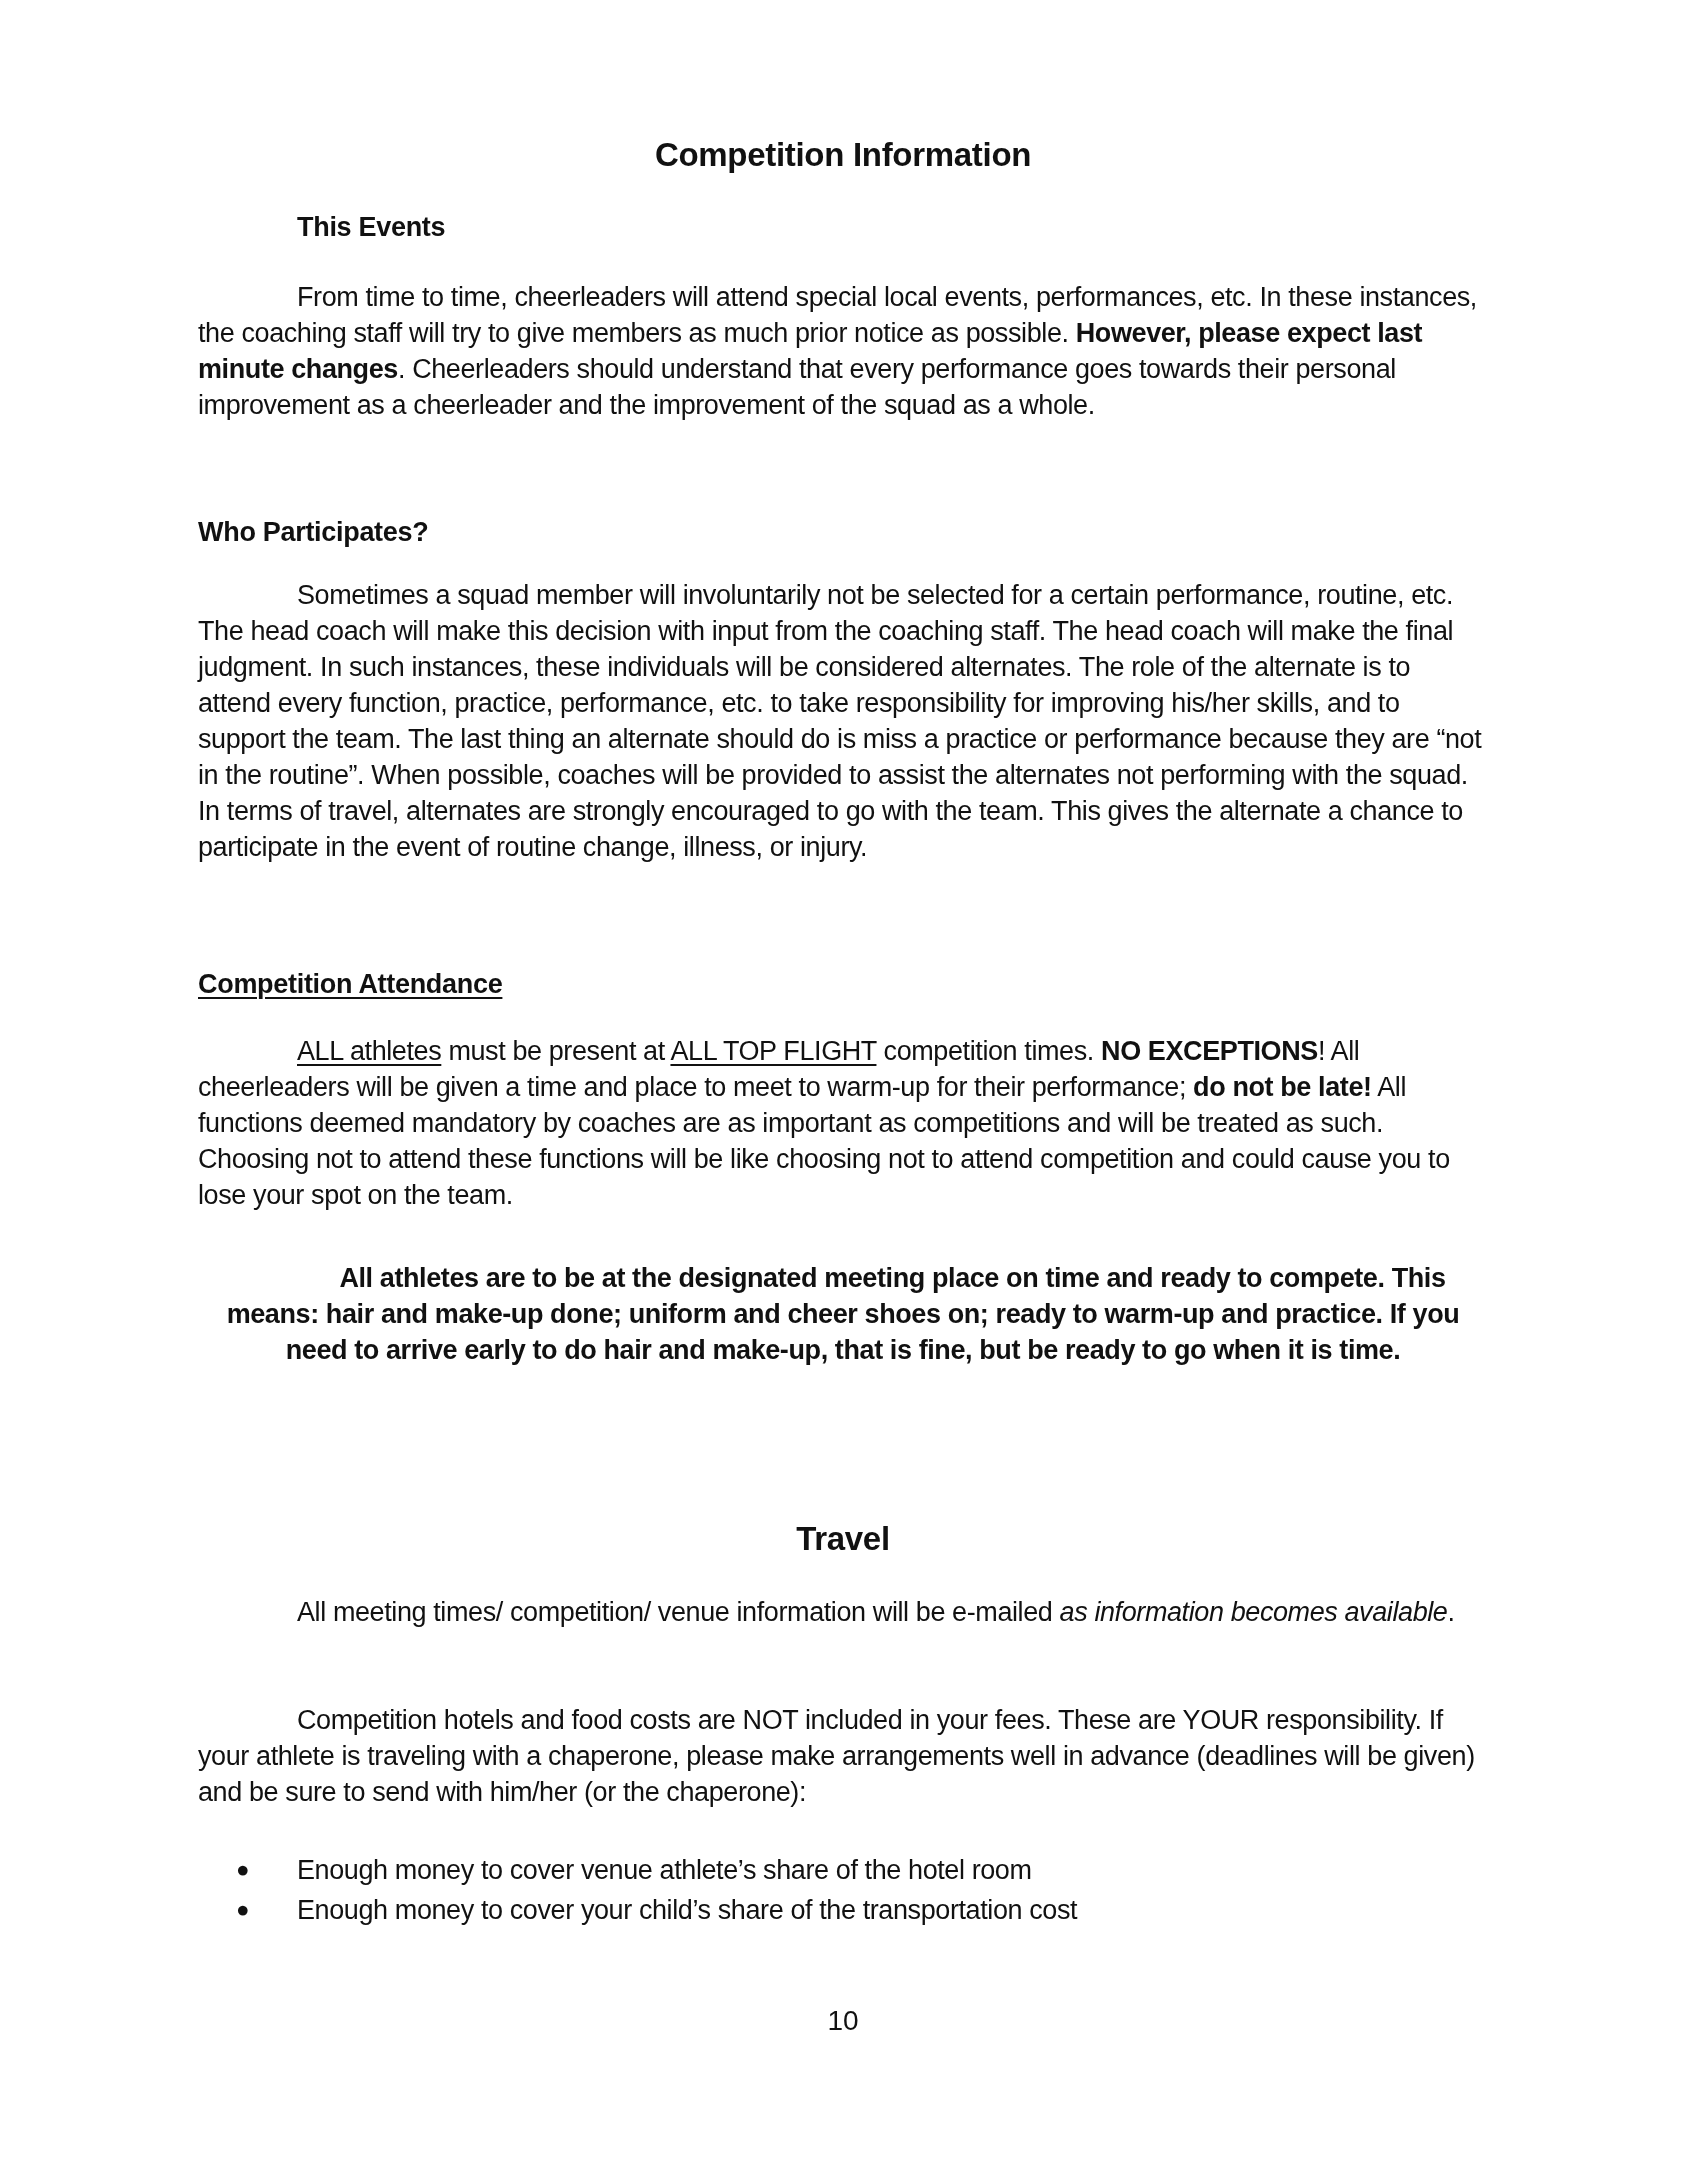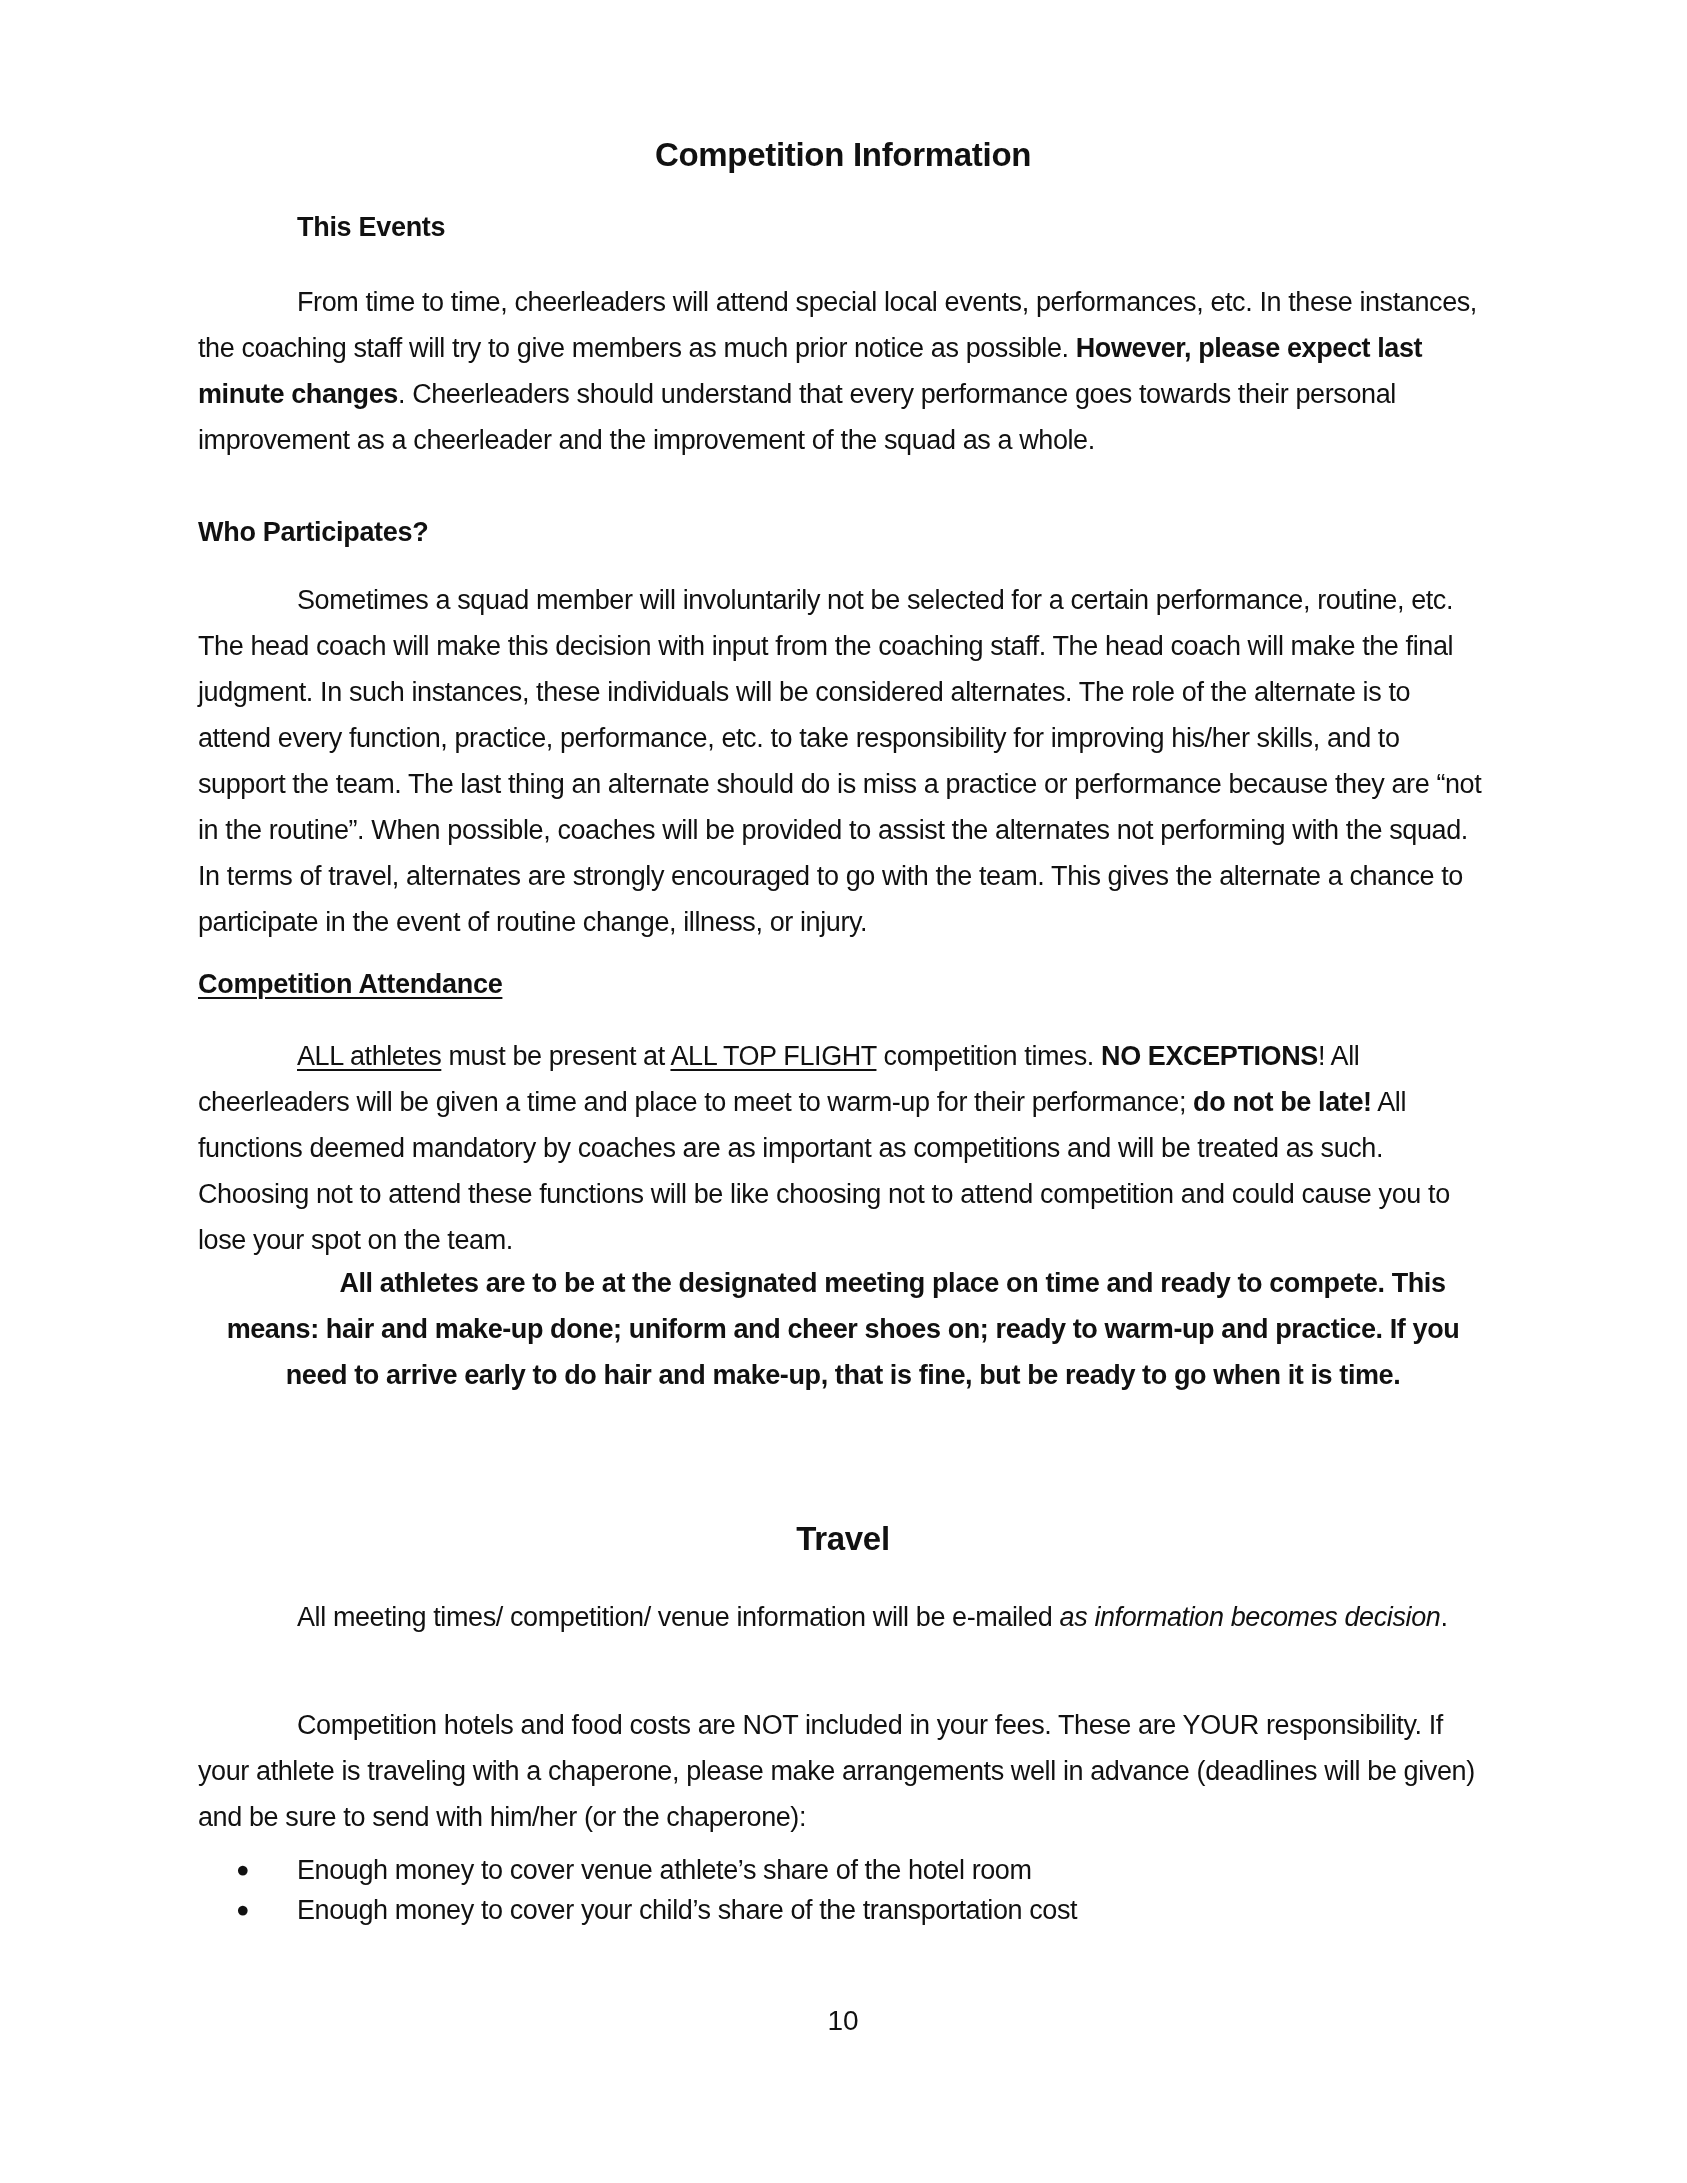--- a/index.html
+++ b/index.html
@@ -2,21 +2,21 @@
 <html style="font-size:10.6px"><head>
 <meta charset="utf-8">
 <style>
   html, body { margin: 0; padding: 0; background: #ffffff; }
   body { width: 1687px; height: 2183px; position: relative; overflow: hidden;
          font-family: "Liberation Sans", "DejaVu Sans", sans-serif; color: #111; }
   .page { position: absolute; left: 198px; top: 0; width: 1290px; }
   .title { position: absolute; left: 0; width: 1290px; text-align: center;
            font-weight: bold; font-size: 33px; letter-spacing: -0.3px; }
   .sub { position: absolute; font-weight: bold; font-size: 27px; letter-spacing: -0.3px; }
-  .para { position: absolute; left: 0; width: 1290px; font-size: 27px; line-height: 46px; letter-spacing: -0.4px; }
+  .para { position: absolute; left: 0; width: 1290px; font-size: 27px; line-height: 36px; letter-spacing: -0.4px; }
   .indent { display: inline-block; width: 99px; }
   b { font-weight: bold; }
   u { text-underline-offset: 4px; text-decoration-thickness: 2px; }
   .bullets { position: absolute; left: 0; width: 1290px; font-size: 27px; line-height: 40px; letter-spacing: -0.4px; margin: 0; padding: 0; list-style: none; }
   .bullets li { position: relative; padding-left: 99px; }
   .bullets .dot { position: absolute; left: 38px; top: 0; font-size: 22.5px; }
   .pagenum { position: absolute; left: 0; width: 1290px; text-align: center; font-size: 28px; }
 </style>
 </head>
 <body>
@@ -34,21 +34,21 @@
   <div class="para" style="top:577px;"><span class="indent"></span><span>Sometimes a squad member will involuntarily not be selected for a certain performance, routine, etc. The head coach will make this decision with input from the coaching staff. The head coach will make the final judgment. In such instances, these individuals will be considered alternates. The role of the alternate is to attend every function, practice, performance, etc. to take responsibility for improving his/her skills, and to support the team. The last thing an alternate should do is miss a practice or performance because they are “not in the routine”. When possible, coaches will be provided to assist the alternates not performing with the squad. In terms of travel, alternates are strongly encouraged to go with the team. This gives the alternate a chance to participate in the event of routine change, illness, or injury.</span></div>
 
   <div class="sub" style="left:0; top:969px;"><u>Competition Attendance</u></div>
 
   <div class="para" style="top:1033px;"><span class="indent"></span><u>ALL athletes</u><span> must be present at </span><u>ALL TOP FLIGHT</u><span> competition times. </span><b>NO EXCEPTIONS</b><span>! All cheerleaders will be given a time and place to meet to warm-up for their performance; </span><b>do not be late!</b><span> All functions deemed mandatory by coaches are as important as competitions and will be treated as such. Choosing not to attend these functions will be like choosing not to attend competition and could cause you to lose your spot on the team.</span></div>
 
   <div class="para" style="top:1260px;text-align:center;"><span class="indent"></span><b>All athletes are to be at the designated meeting place on time and ready to compete. This means: hair and make-up done; uniform and cheer shoes on; ready to warm-up and practice. If you need to arrive early to do hair and make-up, that is fine, but be ready to go when it is time.</b></div>
 
   <div class="title" style="top:1520px;">Travel</div>
 
-  <div class="para" style="top:1594px;"><span class="indent"></span><span>All meeting times/ competition/ venue information will be e-mailed </span><i>as information becomes decision</i><span>.</span></div>
+  <div class="para" style="top:1594px;"><span class="indent"></span><span>All meeting times/ competition/ venue information will be e-mailed </span><i>as information becomes available</i><span>.</span></div>
 
   <div class="para" style="top:1702px;"><span class="indent"></span><span>Competition hotels and food costs are NOT included in your fees. These are YOUR responsibility. If your athlete is traveling with a chaperone, please make arrangements well in advance (deadlines will be given) and be sure to send with him/her (or the chaperone):</span></div>
 
   <ul class="bullets" style="top:1850px;">
     <li><span class="dot">●</span><span>Enough money to cover venue athlete’s share of the hotel room</span></li>
     <li><span class="dot">●</span><span>Enough money to cover your child’s share of the transportation cost</span></li>
   </ul>
 
   <div class="pagenum" style="top:2005px;">10</div>
 

